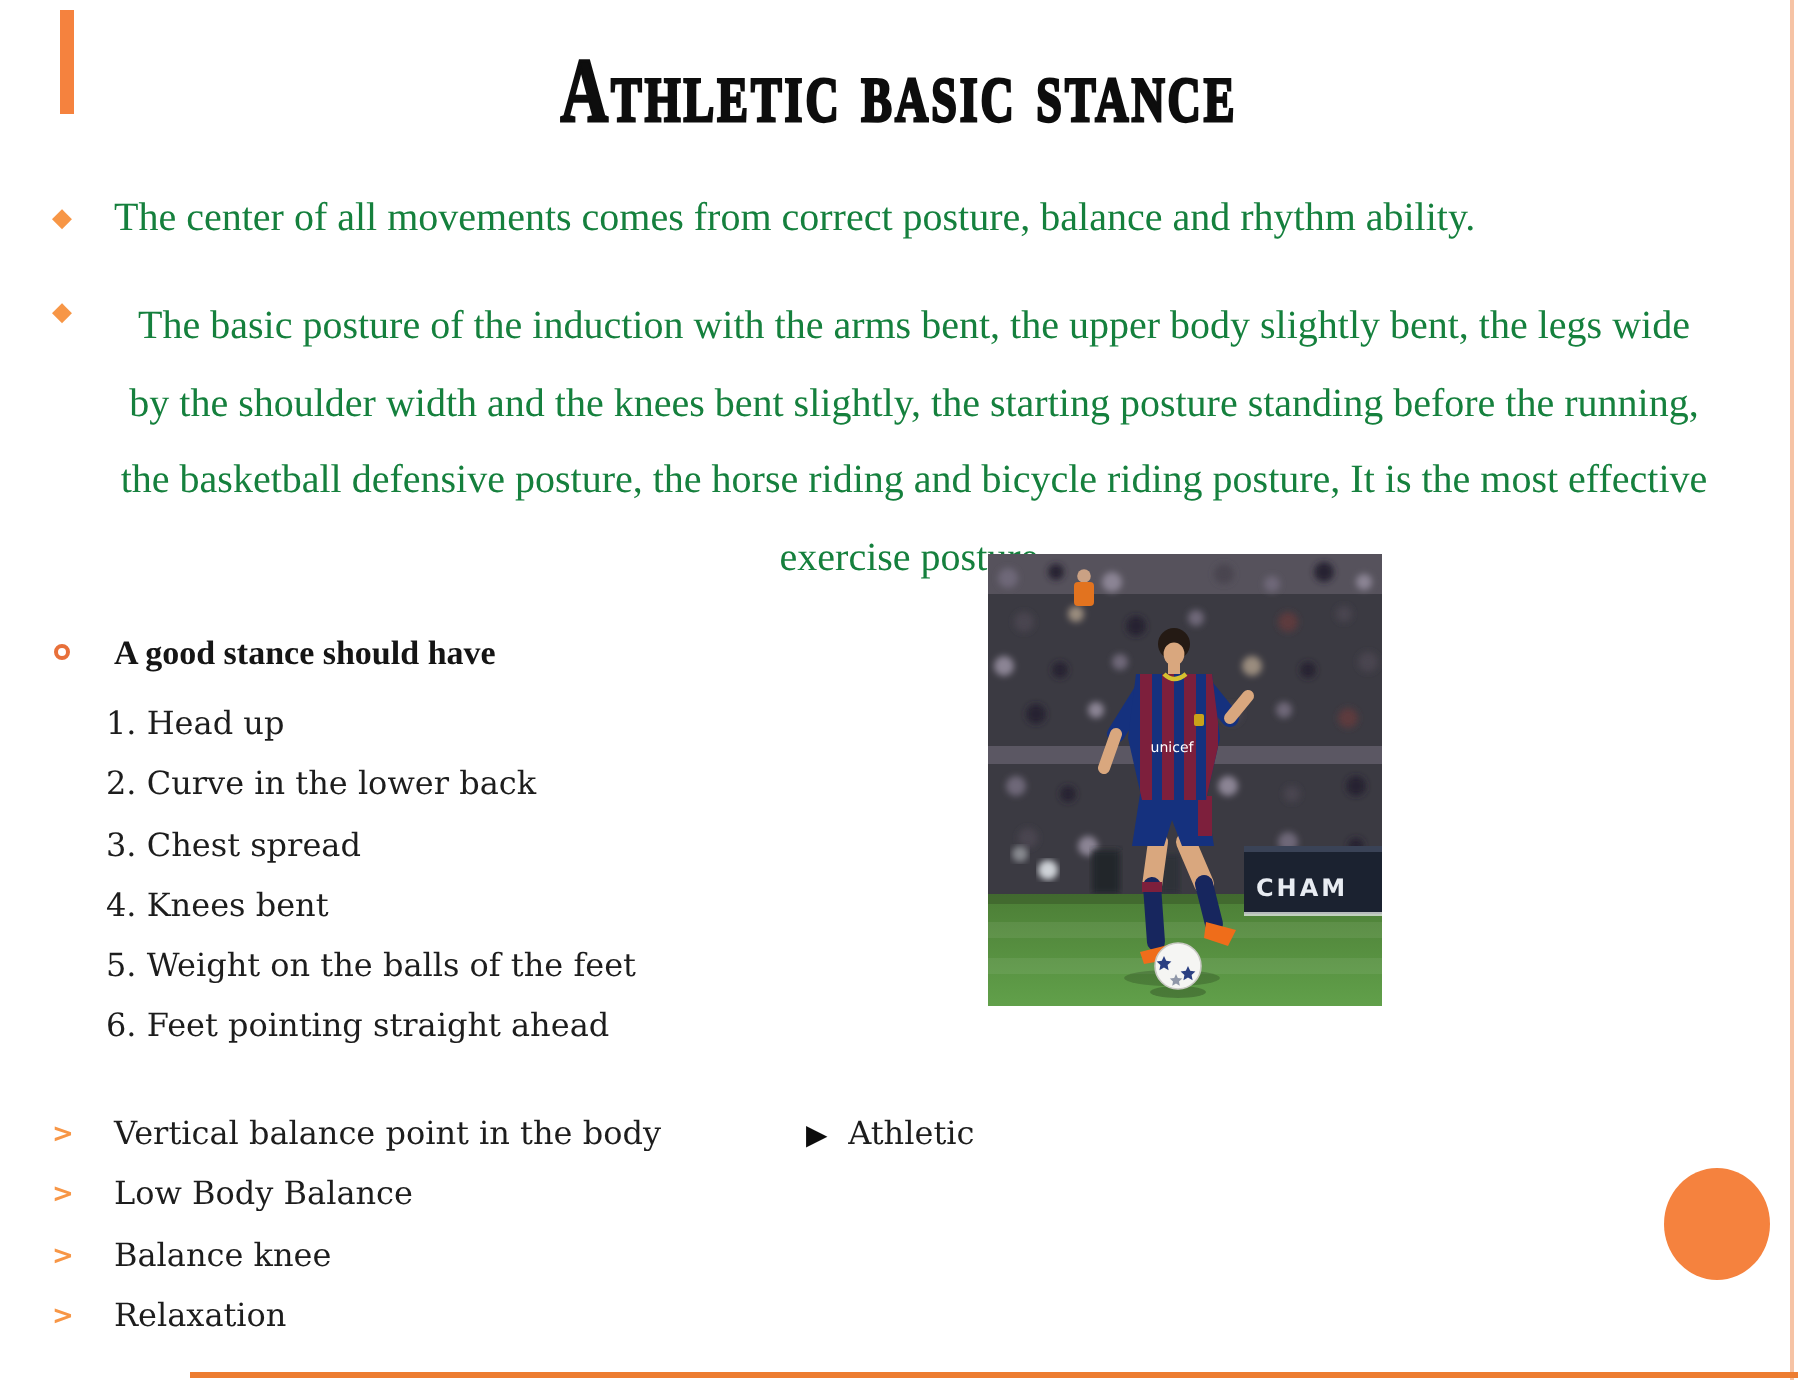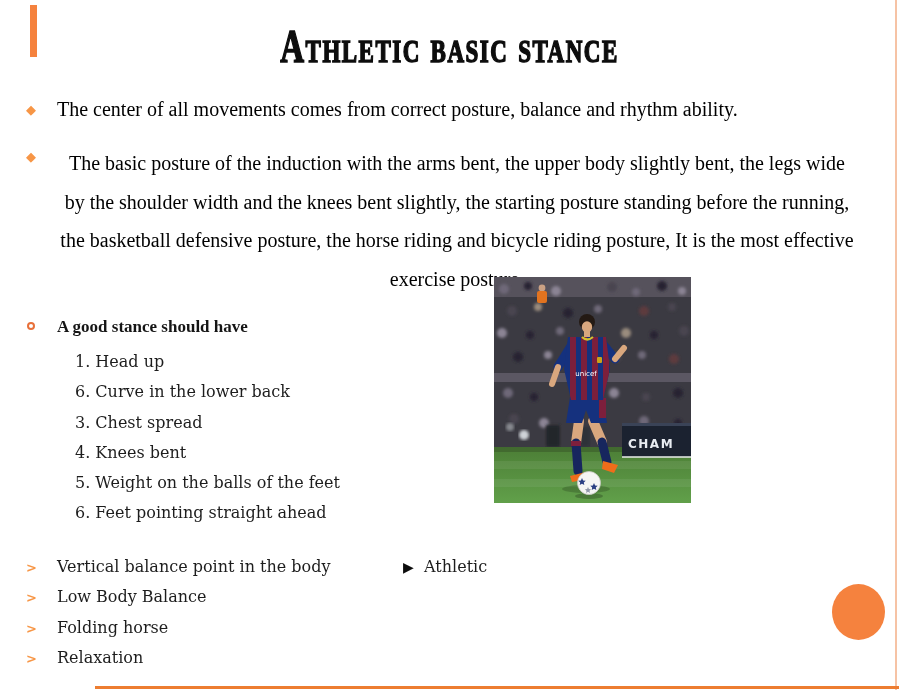--- a/index.html
+++ b/index.html
@@ -20,36 +20,36 @@
     font-family:"Liberation Serif", serif; font-weight:bold; font-variant:small-caps;
     font-size:33px; letter-spacing:1.5px; color:#0d0d0d;
     -webkit-text-stroke:1.1px #0d0d0d;
     transform:scaleY(1.38); transform-origin:top center;
   }
 
   .bullet-icon {
     position:absolute; left:26px; font-family:"DejaVu Sans", sans-serif;
     color:#F79646; font-size:13px; line-height:13px;
   }
-  .para { position:absolute; left:57px; font-size:20px; color:#000000; }
+  .para { position:absolute; left:57px; font-size:20px; color:#15803d; }
   .para-1 { top:96px;  width:800px; line-height:26px; }
   .para-2 { top:144px; width:800px; line-height:38.5px;text-align:center; }
   .d1 { top:103px; }
   .d2 { top:150px; }
 
   .ring-bullet {
     position:absolute; left:27px; top:322px; width:8px; height:8px;
     border:2.6px solid #E8703A; border-radius:50%; background:#fff;
   }
   .good-heading {
     position:absolute; left:57px; top:317px;
     font-family:Liberation Serif, serif; font-weight:bold; font-size:17px; color:#151515;
   }
   .num-list {
-    position:absolute; left:75px; top:347px; list-style:none;
+    position:absolute; left:53px; top:347px; list-style:none;
     font-family:"DejaVu Serif", serif; font-size:16px; color:#1d1d1d;
   }
   .num-list li { line-height:30.3px; }
 
   .photo {
     position:absolute; left:494px; top:277px; width:197px; height:226px;
   }
 
   .bottom-list { position:absolute; top:552px; list-style:none;
     font-family:"DejaVu Serif", serif; font-size:16px; color:#1d1d1d; }
@@ -82,21 +82,21 @@
   <p class="para para-1">The center of all movements comes from correct posture, balance and rhythm ability.</p>
 
   <span class="bullet-icon d2">◆</span>
   <p class="para para-2">The basic posture of the induction with the arms bent, the upper body slightly bent, the legs wide by the shoulder width and the knees bent slightly, the starting posture standing before the running, the basketball defensive posture, the horse riding and bicycle riding posture, It is the most effective exercise posture.</p>
 
   <span class="ring-bullet"></span>
   <h2 class="good-heading">A good stance should have</h2>
 
   <ul class="num-list">
     <li>1. Head up</li>
-    <li>6. Curve in the lower back</li>
+    <li>2. Curve in the lower back</li>
     <li>3. Chest spread</li>
     <li>4. Knees bent</li>
     <li>5. Weight on the balls of  the feet</li>
     <li>6. Feet pointing straight ahead</li>
   </ul>
 
   <div class="photo" role="img" aria-label="Soccer player in blue and red striped kit dribbling a ball on a pitch in front of a crowd">
     <svg width="197" height="226" viewBox="0 0 197 226">
       <defs>
         <linearGradient id="grass" x1="0" y1="0" x2="0" y2="1">
@@ -225,21 +225,21 @@
     <li>
       <span class="chevron-bullet">&gt;</span>
       <span>Vertical balance point in the body</span>
     </li>
     <li>
       <span class="chevron-bullet">&gt;</span>
       <span>Low Body Balance</span>
     </li>
     <li>
       <span class="chevron-bullet">&gt;</span>
-      <span>Folding horse</span>
+      <span>Balance knee</span>
     </li>
     <li>
       <span class="chevron-bullet">&gt;</span>
       <span>Relaxation</span>
     </li>
   </ul>
 
   <ul class="bottom-list right-col">
     <li>
       <span class="tri-bullet">▶</span>

